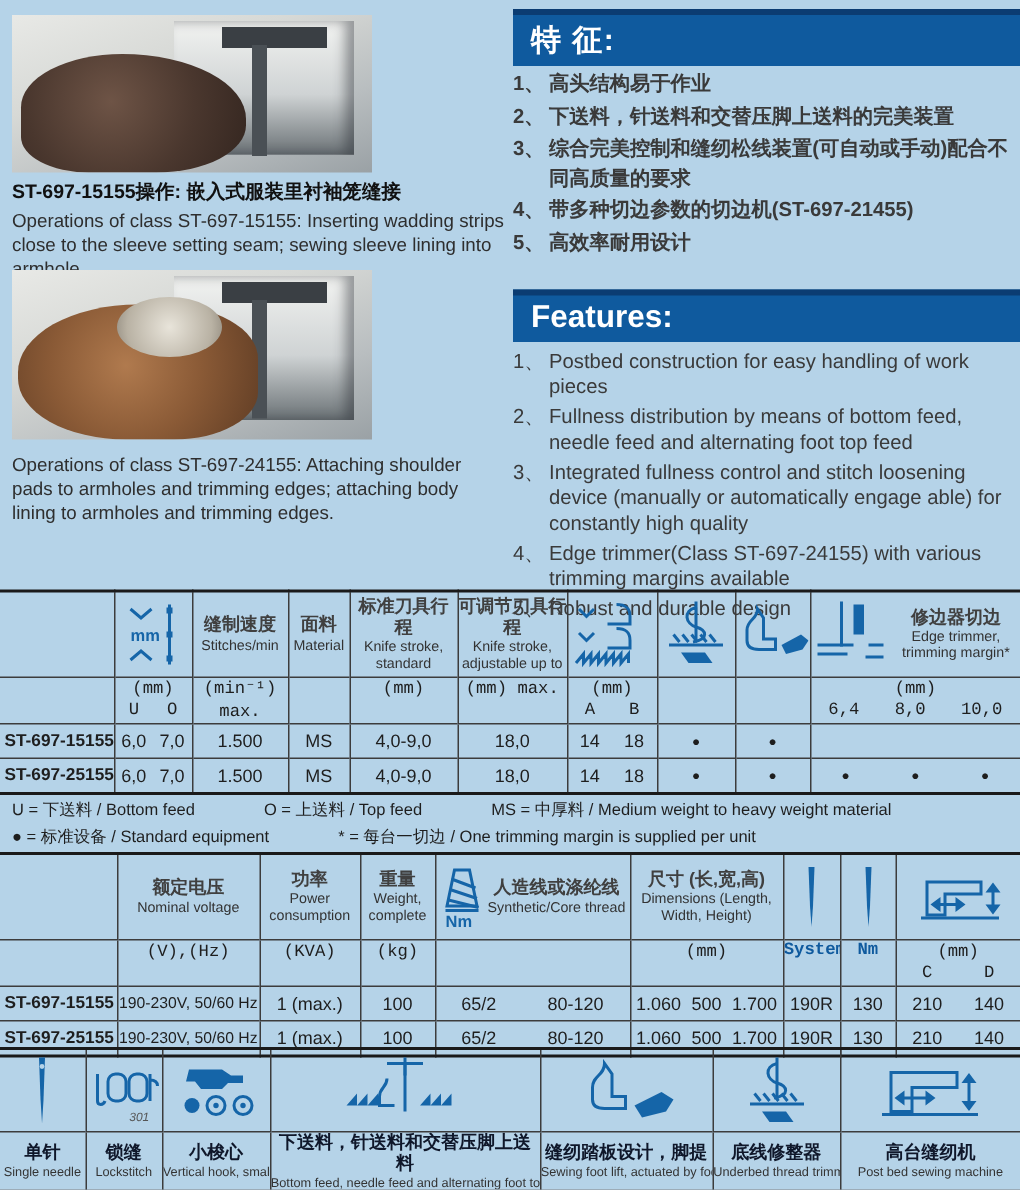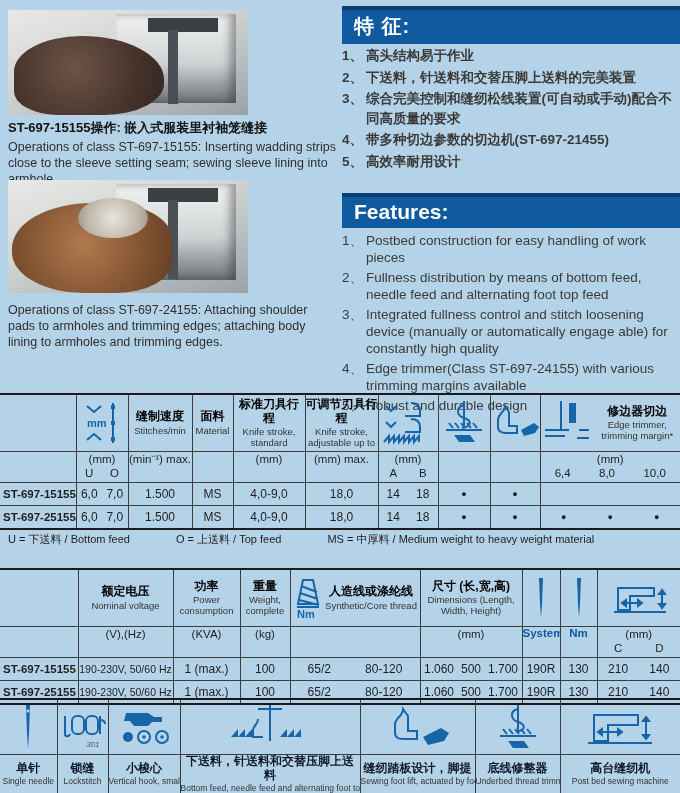--- a/index.html
+++ b/index.html
@@ -46,23 +46,23 @@
   td{border-top:1px solid #3c3c3c;border-left:1px solid #3c3c3c;padding:0;vertical-align:middle;
      text-align:center;font-size:12px;color:#1e1e1e;overflow:hidden;}
   tr td:first-child{border-left:none;}
   tr:first-child td{border-top:none;}
 
   .t-spec{top:393px;}
   .t-power{top:568px;}
   .t-icons{top:698px;}
 
   .hrow td{height:56px;}
-  .h-cn{font-size:12px;font-weight:bold;color:#000000;line-height:1.15;}
+  .h-cn{font-size:12px;font-weight:bold;color:#404040;line-height:1.15;}
   .h-en{font-size:9.5px;color:#333;line-height:1.1;margin-top:2px;}
-  .srow td{height:30px;vertical-align:top;font-size:11.5px;}
+  .srow td{height:30px;vertical-align:top;font-size:11.5px;font-family:Liberation Mono, monospace;}
   .unit{line-height:15px;}
   .spread{display:flex;justify-content:space-around;line-height:13px;}
   .drow td{height:22px;}
   .model{text-align:left;font-weight:bold;font-size:11.5px;padding-left:3px;white-space:nowrap;}
   .dot{font-size:9px;}
   .hflex{display:flex;align-items:center;justify-content:center;gap:2px;}
   .blue{color:#0f5a9e;font-weight:bold;}
   .sys{font-size:10.5px;}
 
   
@@ -340,20 +340,24 @@
     </tr>
   </tbody>
     </table>
 
   <div class="legend">
     <div class="row">
       <span>U = 下送料 / Bottom feed</span>
       <span>O = 上送料 / Top feed</span>
       <span>MS = 中厚料 / Medium weight to heavy weight material</span>
     </div>
+    <div class="row">
+      <span>● = 标准设备 / Standard equipment</span>
+      <span>* = 每台一切边 / One trimming margin is supplied per unit</span>
+    </div>
   </div>
 
   <table class="t-power">
     <colgroup>
       <col style="width:78px">
         <col style="width:95px">
         <col style="width:67px">
         <col style="width:50px">
       <col style="width:130px">
         <col style="width:102px">

